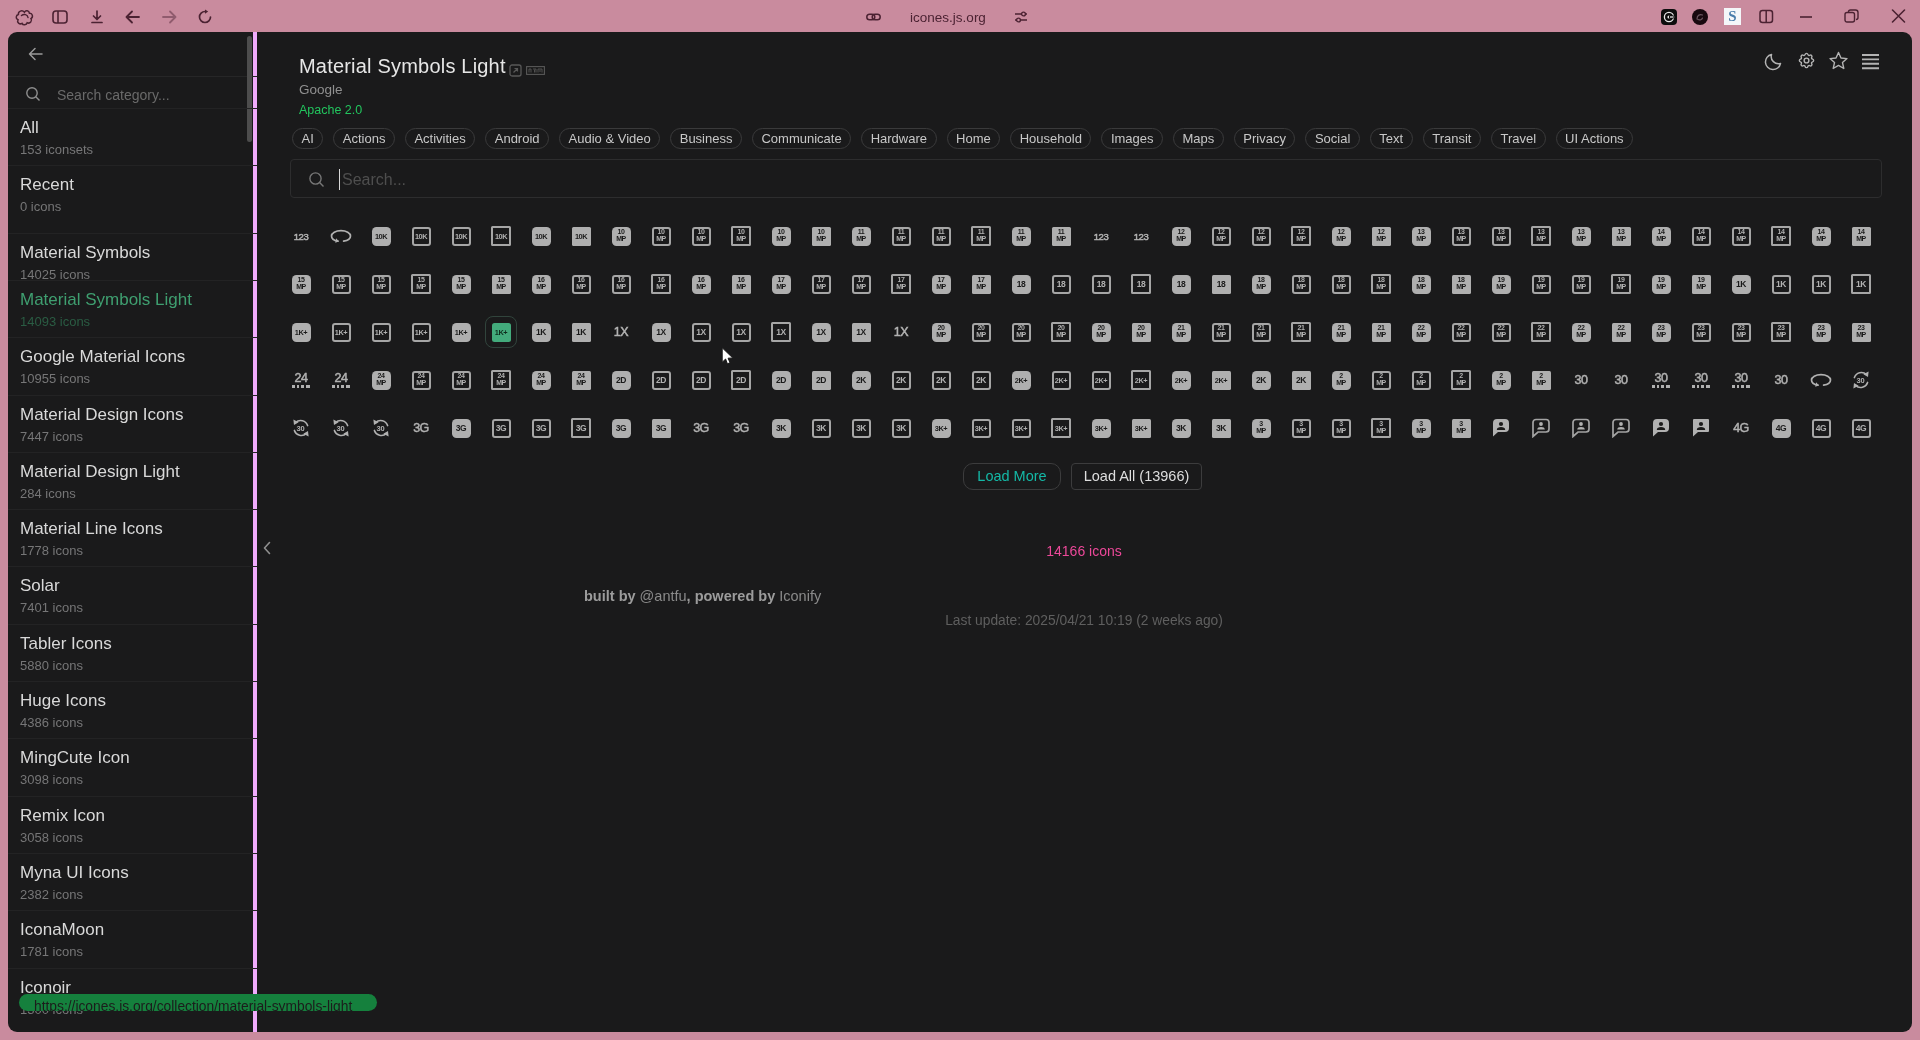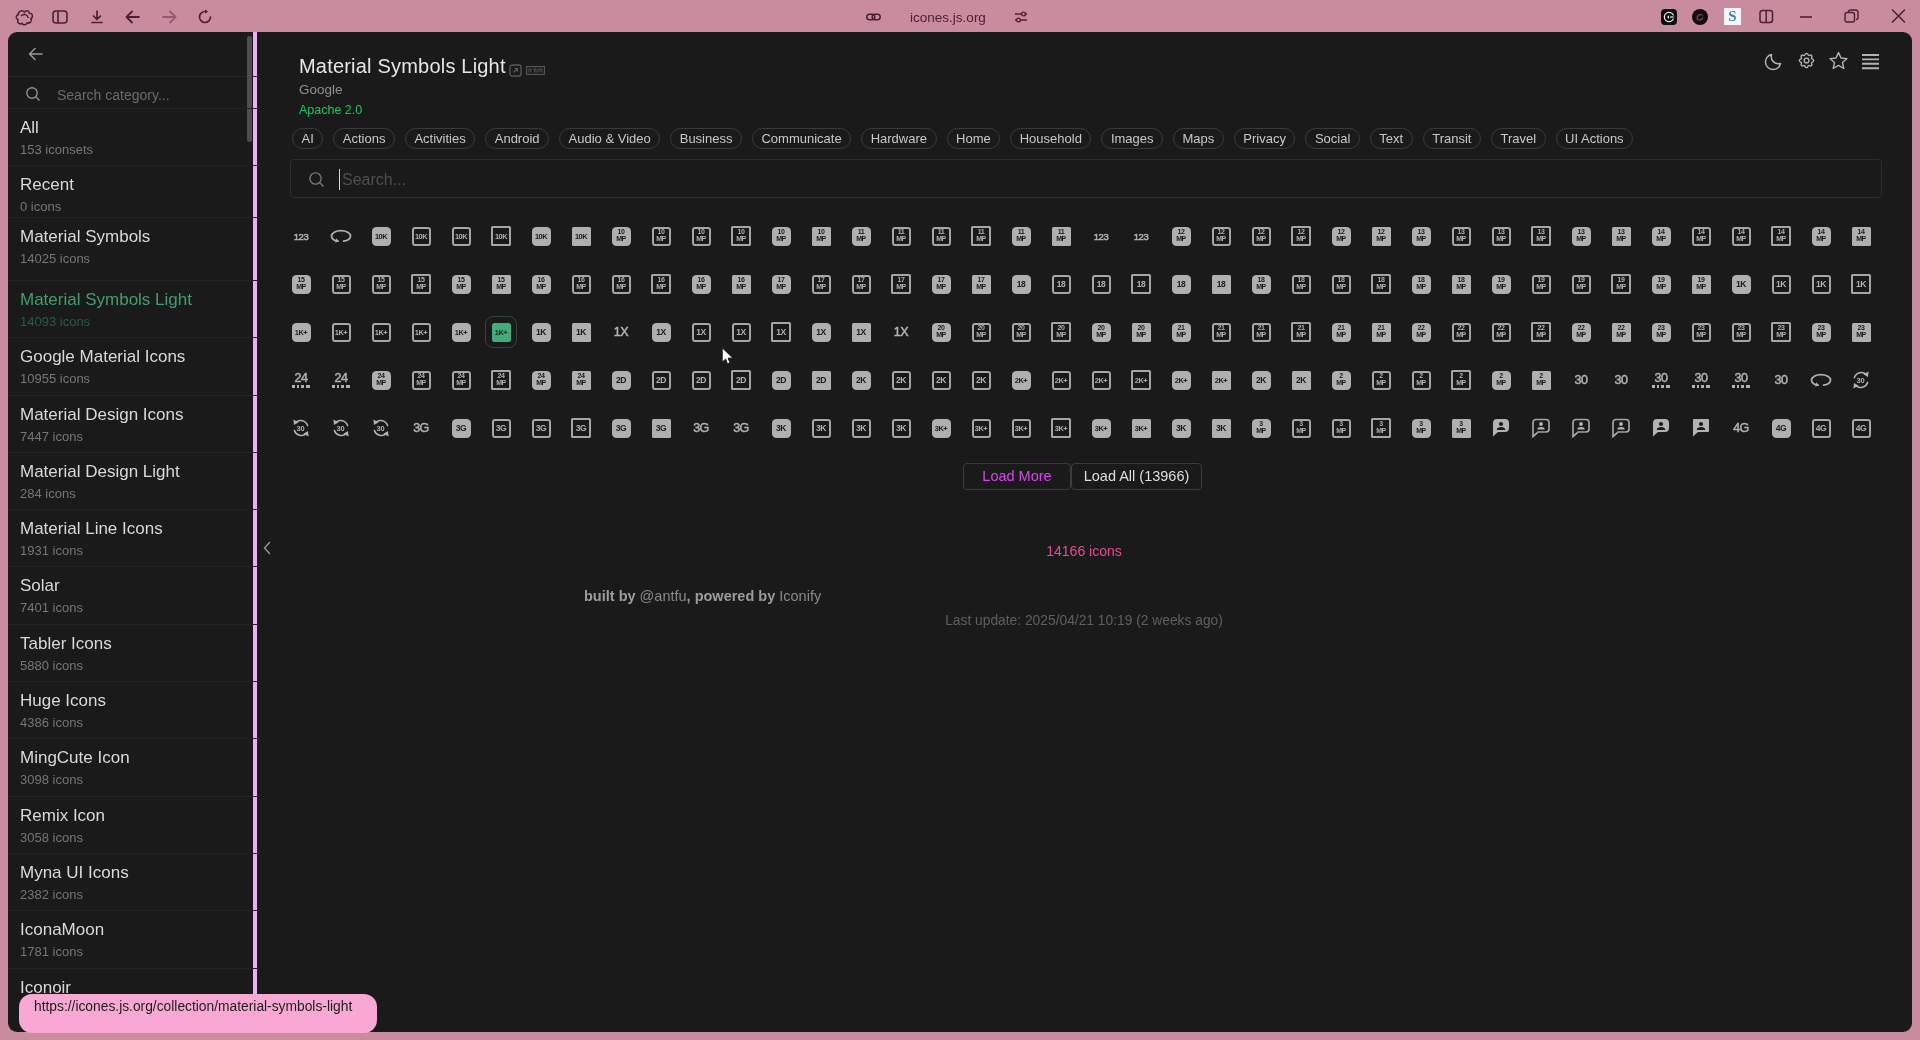--- a/index.html
+++ b/index.html
@@ -108,21 +108,21 @@
 <div class="abs" style="left:49px;top:55px;font-size:14px;color:#6a6a6a">Search category...</div>
 <div class="abs" style="left:239px;top:4px;width:5px;height:106px;background:#4d4d4d;border-radius:3px"></div>
 <div class="sditem" style="top:76.0px;height:57.3px">
         <div class="sdname">All</div>
         <div class="sdcount">153 iconsets</div>
       </div>
 <div class="sditem" style="top:133.3px;height:57.3px">
         <div class="sdname">Recent</div>
         <div class="sdcount">0 icons</div>
       </div>
-<div class="sditem" style="top:185px;height:57.3px">
+<div class="sditem" style="top:201px;height:57.3px">
         <div class="sdname">Material Symbols</div>
         <div class="sdcount">14025 icons</div>
       </div>
 <div class="sditem green" style="top:247.9px;height:57.3px">
         <div class="sdname">Material Symbols Light</div>
         <div class="sdcount">14093 icons</div>
       </div>
 <div class="sditem" style="top:305.2px;height:57.3px">
         <div class="sdname">Google Material Icons</div>
         <div class="sdcount">10955 icons</div>
@@ -130,21 +130,21 @@
 <div class="sditem" style="top:362.5px;height:57.3px">
         <div class="sdname">Material Design Icons</div>
         <div class="sdcount">7447 icons</div>
       </div>
 <div class="sditem" style="top:419.8px;height:57.3px">
         <div class="sdname">Material Design Light</div>
         <div class="sdcount">284 icons</div>
       </div>
 <div class="sditem" style="top:477.1px;height:57.3px">
         <div class="sdname">Material Line Icons</div>
-        <div class="sdcount">1931 icons</div>
+        <div class="sdcount">1778 icons</div>
       </div>
 <div class="sditem" style="top:534.4px;height:57.3px">
         <div class="sdname">Solar</div>
         <div class="sdcount">7401 icons</div>
       </div>
 <div class="sditem" style="top:591.7px;height:57.3px">
         <div class="sdname">Tabler Icons</div>
         <div class="sdcount">5880 icons</div>
       </div>
 <div class="sditem" style="top:649.0px;height:57.3px">
@@ -1009,21 +1009,21 @@
       <div class="cell">
         <span class="bx bF f8">4G</span>
       </div>
       <div class="cell">
         <span class="bx bO f8">4G</span>
       </div>
       <div class="cell">
         <span class="bx bO f8">4G</span>
       </div>
     </div>
-<div class="abs" style="left:955px;top:431px;width:108px;height:27px;border:1px solid #3c3c3d;border-radius:4px;text-align:center;line-height:25px;font-size:14.5px;color:#d946ef">Load More</div>
+<div class="abs" style="left:955px;top:431px;width:98px;height:27px;border:1px solid #3c3c3d;border-radius:10px;text-align:center;line-height:25px;font-size:14.5px;color:#14b8a6">Load More</div>
 <div class="abs" style="left:1063px;top:431px;width:131px;height:27px;border:1px solid #3c3c3d;border-radius:4px;text-align:center;line-height:25px;font-size:14.5px;color:#dedede">Load All (13966)</div>
 <div class="abs" style="left:576px;top:511px;width:1000px;text-align:center;font-size:14px;color:#ec4899">14166 icons</div>
 <div class="abs" style="left:576px;top:556px;width:1000px;text-align:left;font-size:14.5px;color:#9c9c9c"><b>built by </b><span style="color:#8a8a8a">@antfu</span><b>, powered by </b><span style="color:#8a8a8a">Iconify</span></div>
 <div class="abs" style="left:576px;top:581px;width:1000px;text-align:center;font-size:13.8px;color:#5f5f5f;">Last update: 2025/04/21 10:19 (2 weeks ago)</div>
 </div>
-<div class="abs" style="left:19px;top:994px;width:358px;height:39px;background:#f9a8d4;border-radius:13px;line-height:25px;padding-left:15px;font-size:13.8px;color:#1c1c1c;letter-spacing:0px">https://icones.js.org/collection/material-symbols-light</div>
+<div class="abs" style="left:19px;top:994px;width:358px;height:17px;background:#15803d;border-radius:13px;line-height:25px;padding-left:15px;font-size:13.8px;color:#1c1c1c;letter-spacing:0px">https://icones.js.org/collection/material-symbols-light</div>
 <svg class="abs" style="left:721px;top:347px" width="15" height="20" viewBox="0 0 15 20">
     <path d="M1.2 0.8 L1.2 15.3 L4.6 12 L6.4 16.8 L9 15.8 L7.1 11.2 L11.8 11 Z" fill="#fff" stroke="#1a1a1a" stroke-width="1"></path>
   </svg>
 </body></html>

